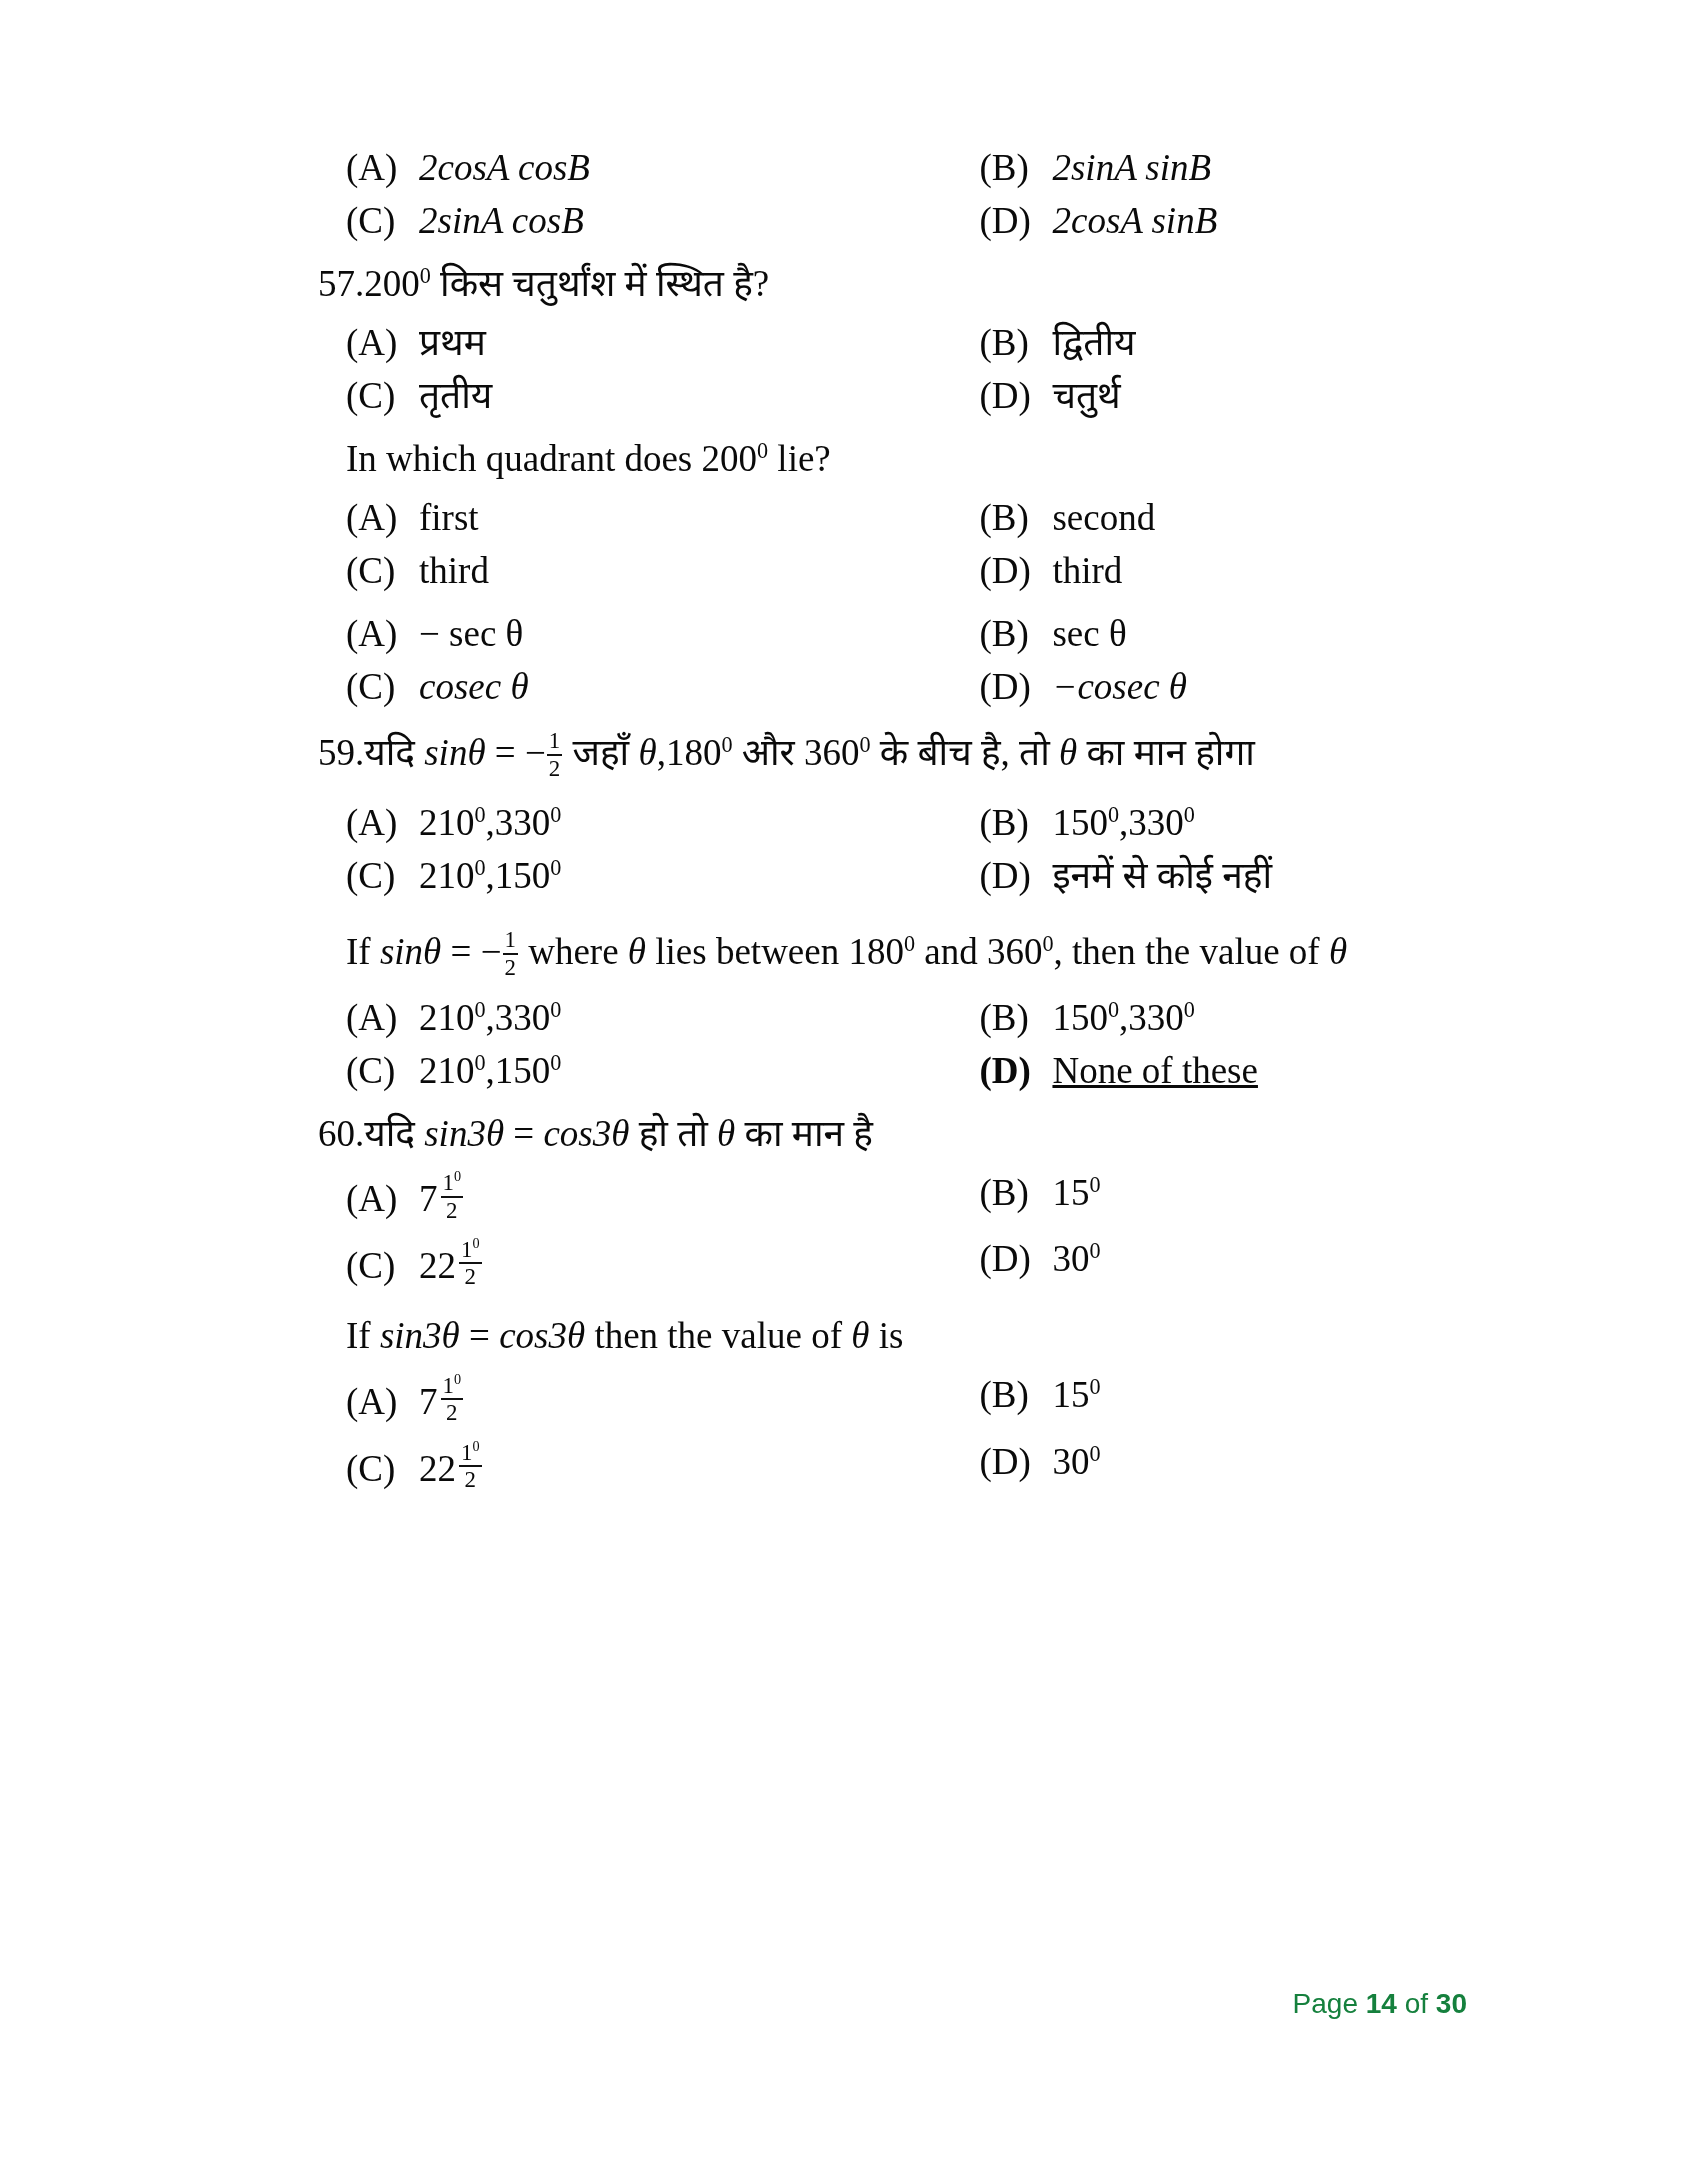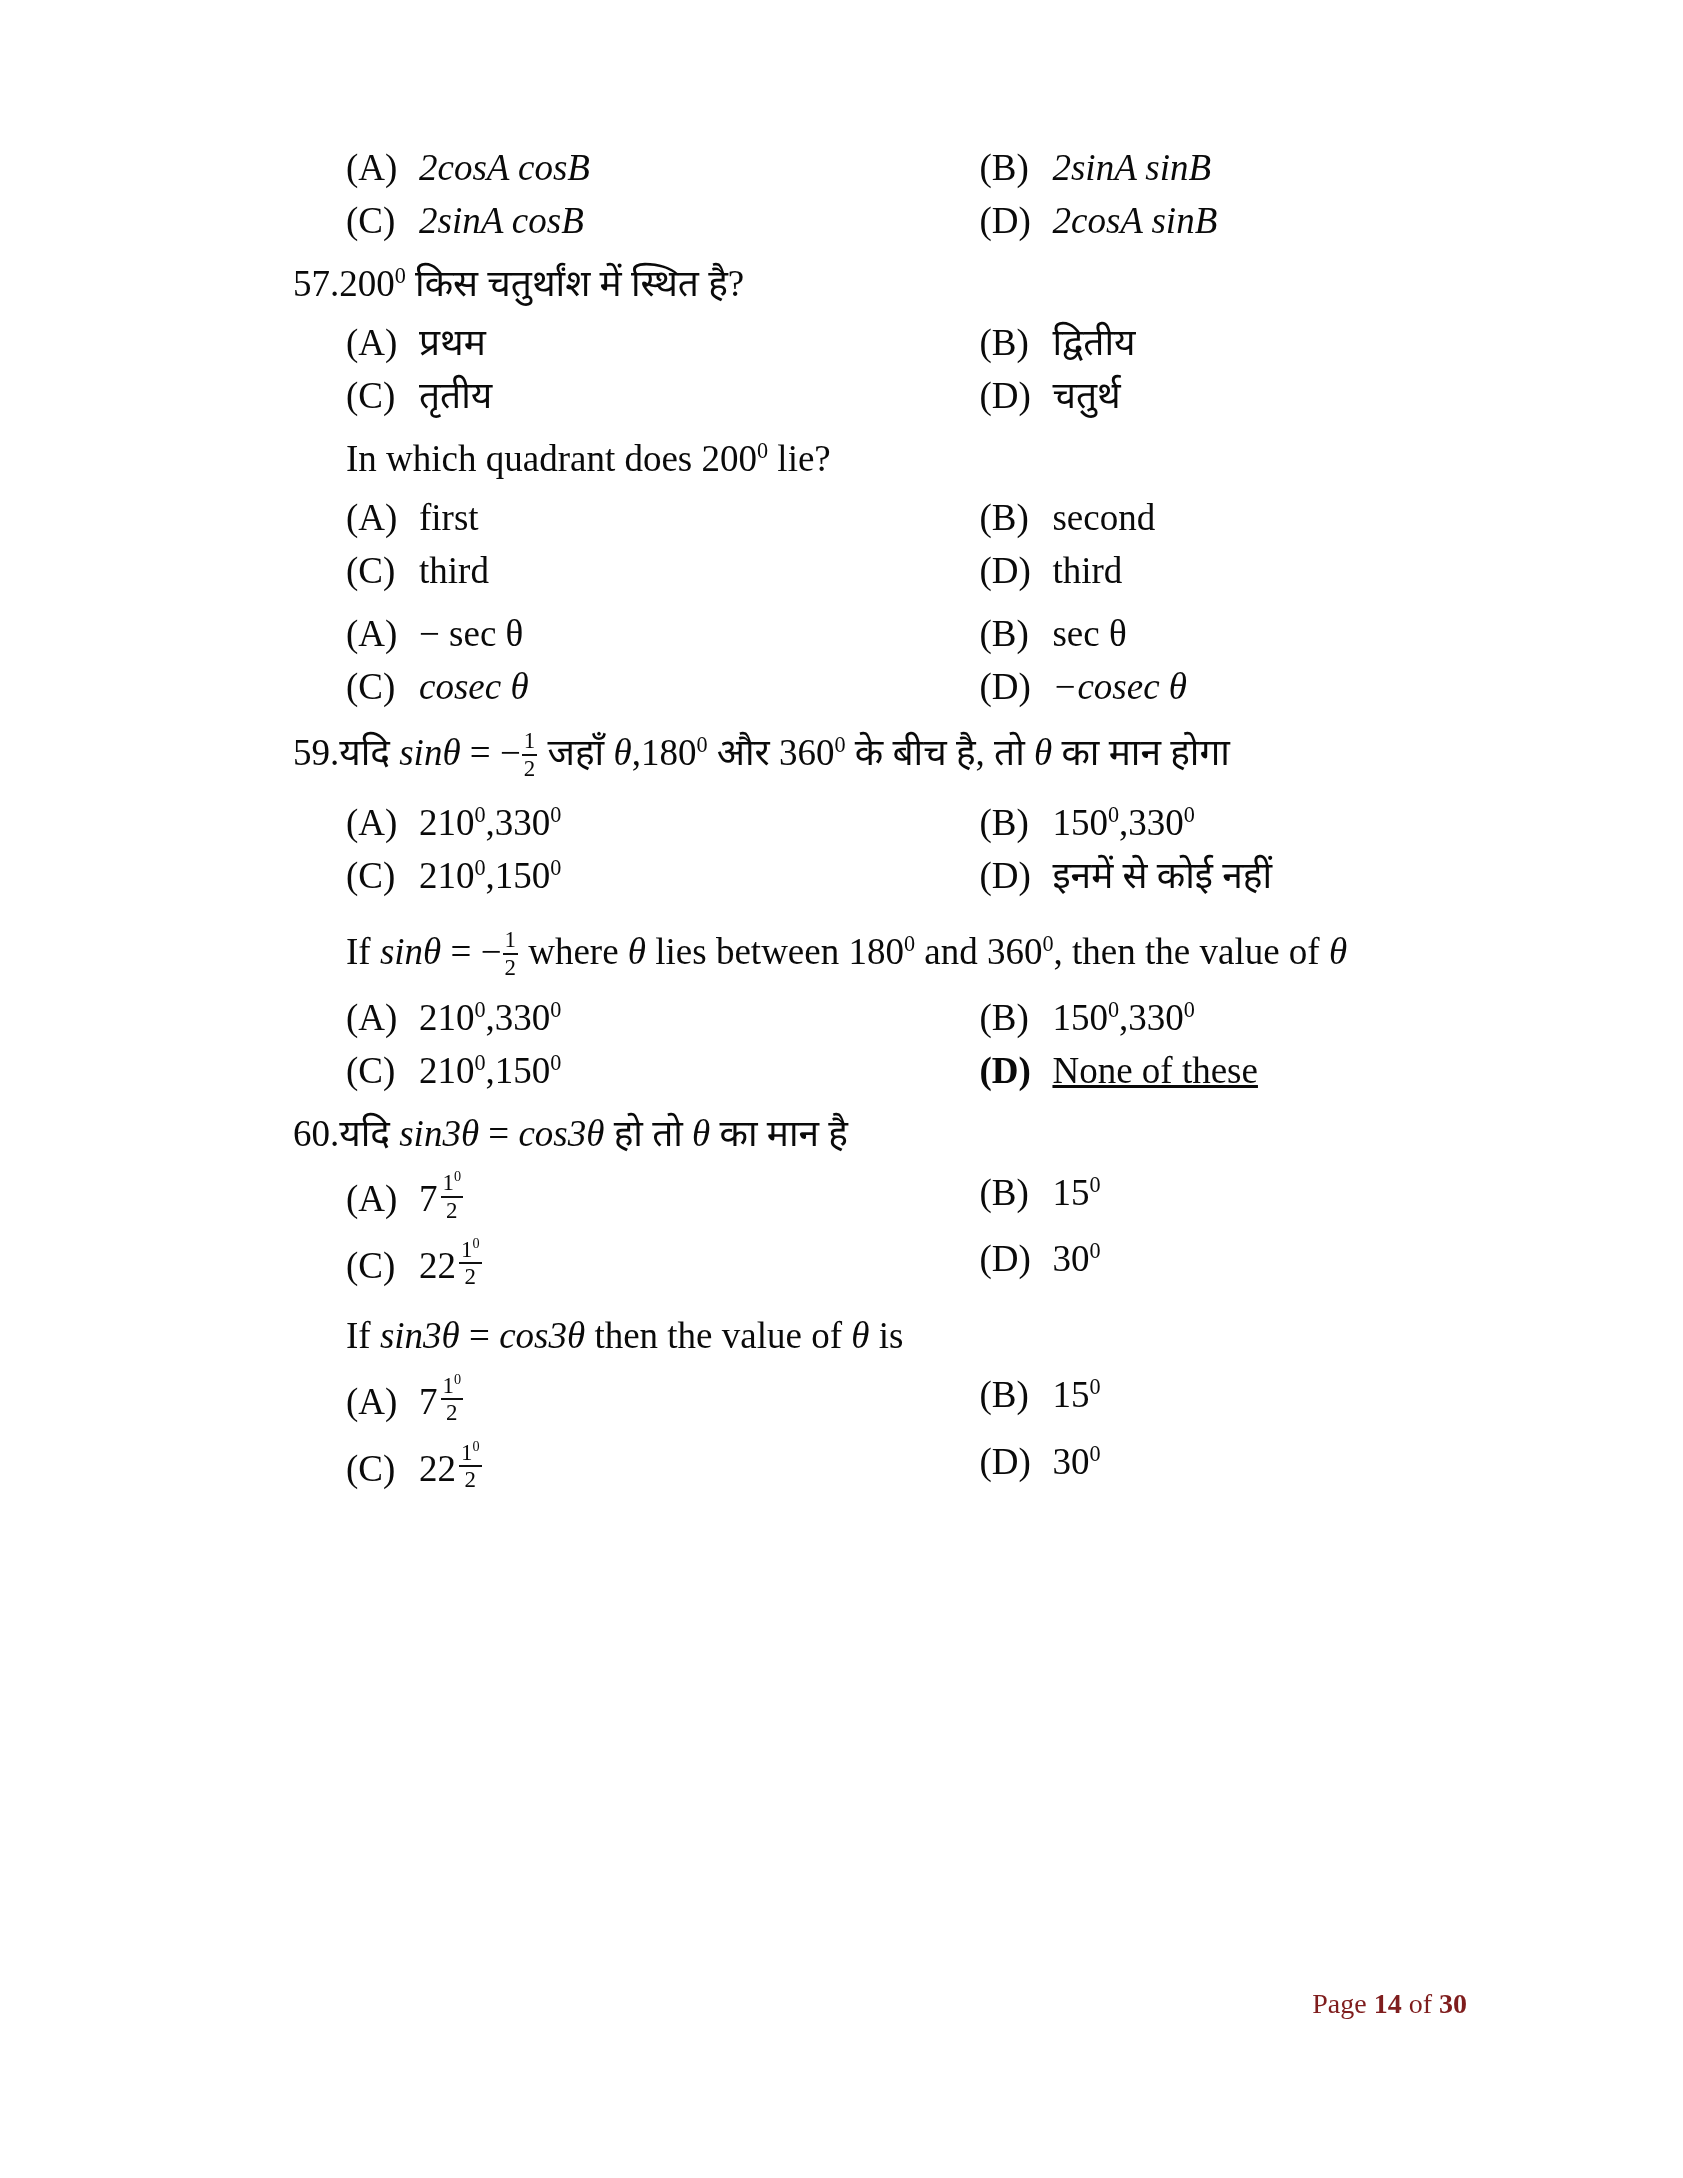--- a/index.html
+++ b/index.html
@@ -31,21 +31,21 @@
 
   
   .qline {
     font-size: 37px;
     line-height: 1.0;
     margin: 0 0 6px 0;
     white-space: nowrap;
     display: flex;
     align-items: baseline;
   }
-  .qnum { flex: 0 0 auto; }
+  .qnum { flex: 0 0 auto; margin-left: 25px; }
   .qbody { flex: 0 0 auto; }
 
   
   .opts {
     display: flex;
     width: 1168px;
     margin: 0;
   }
   .opt {
     display: flex;
@@ -128,23 +128,23 @@
 
   .dev {
     font-family: "Liberation Serif", "DejaVu Serif", serif;
   }
 
   
   .footer {
     position: absolute;
     right: 216px;
     top: 1988px;
-    font-family: Liberation Serif, serif;
+    font-family: Liberation Sans, sans-serif;
     font-size: 28px;
-    color: #7f1d1d;
+    color: #15803d;
     white-space: nowrap;
   }
   .footer b { font-weight: bold; }
 </style>
 </head>
 <body>
 
 <div class="page">
   <div class="content">
 

